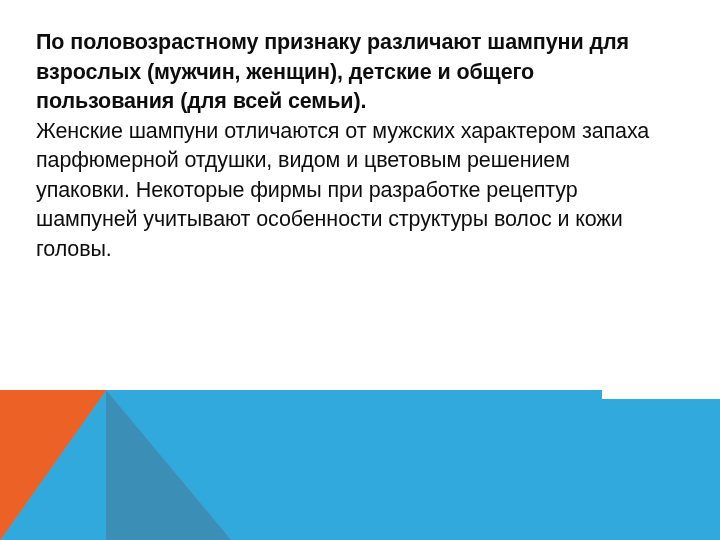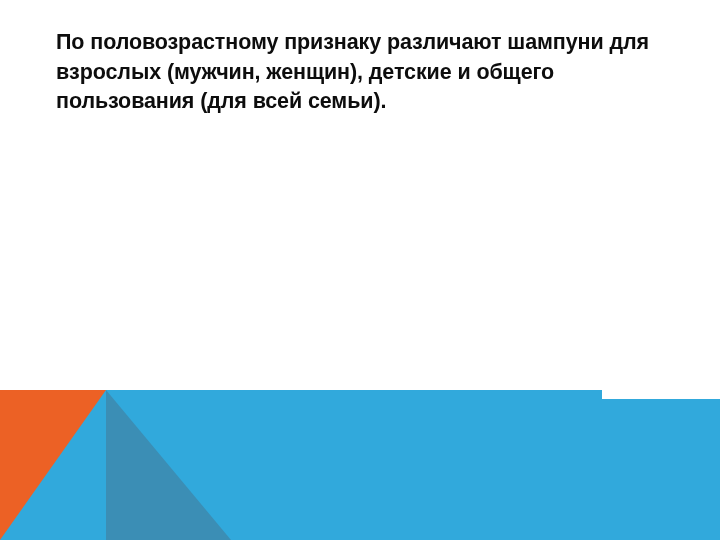--- a/index.html
+++ b/index.html
@@ -15,21 +15,21 @@
   }
   .slide {
     position: relative;
     width: 720px;
     height: 540px;
     background: #ffffff;
     overflow: hidden;
   }
   .content {
     position: absolute;
-    left: 56px;
+    left: 36px;
     top: 28px;
     width: 630px;
   }
   .para {
     margin: 0;
     font-size: 21.5px;
     line-height: 29.5px;
     color: #0d0d0d;
     letter-spacing: -0.1px;
   }
@@ -87,20 +87,21 @@
     background: #ffffff;
   }
 </style>
 </head>
 <body>
 
 <div class="slide">
 
   <div class="content">
     <p class="para bold">По половозрастному признаку различают шампуни для взрослых (мужчин, женщин), детские и общего пользования (для всей семьи).</p>
+    <p class="para">Женские шампуни отличаются от мужских характером запаха парфюмерной отдушки, видом и цветовым решением упаковки. Некоторые фирмы при разработке рецептур шампуней учитывают особенности структуры волос и кожи головы.</p>
   </div>
 
   <div class="banner">
     <div class="banner-blue"></div>
     <div class="banner-orange"></div>
     <div class="banner-tri-left"></div>
     <div class="banner-tri-mid"></div>
     <div class="banner-white-notch"></div>
   </div>
 

